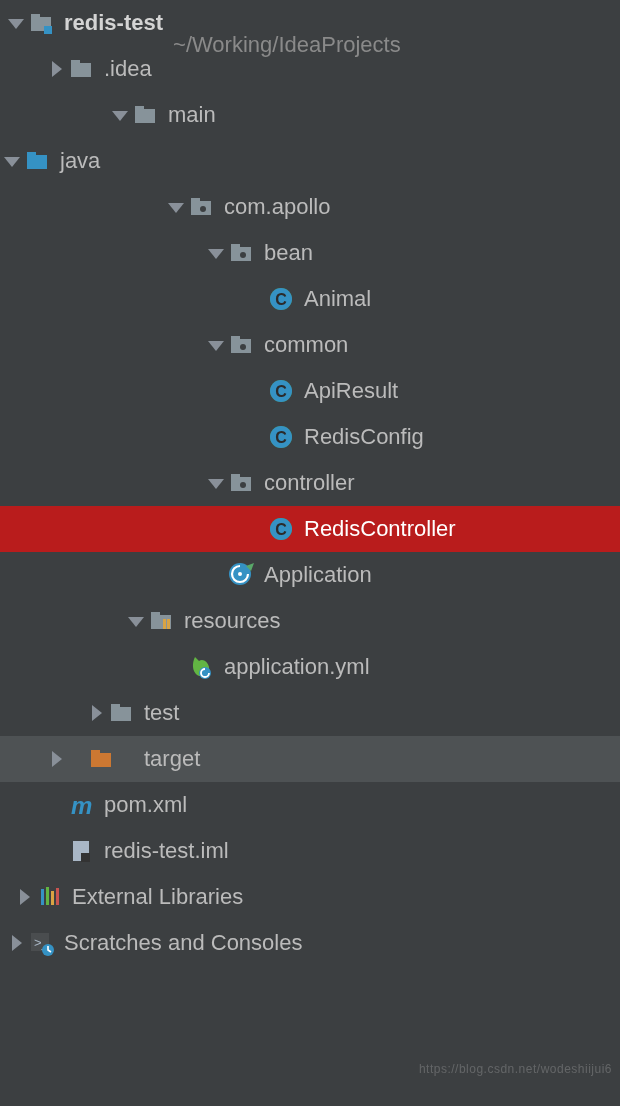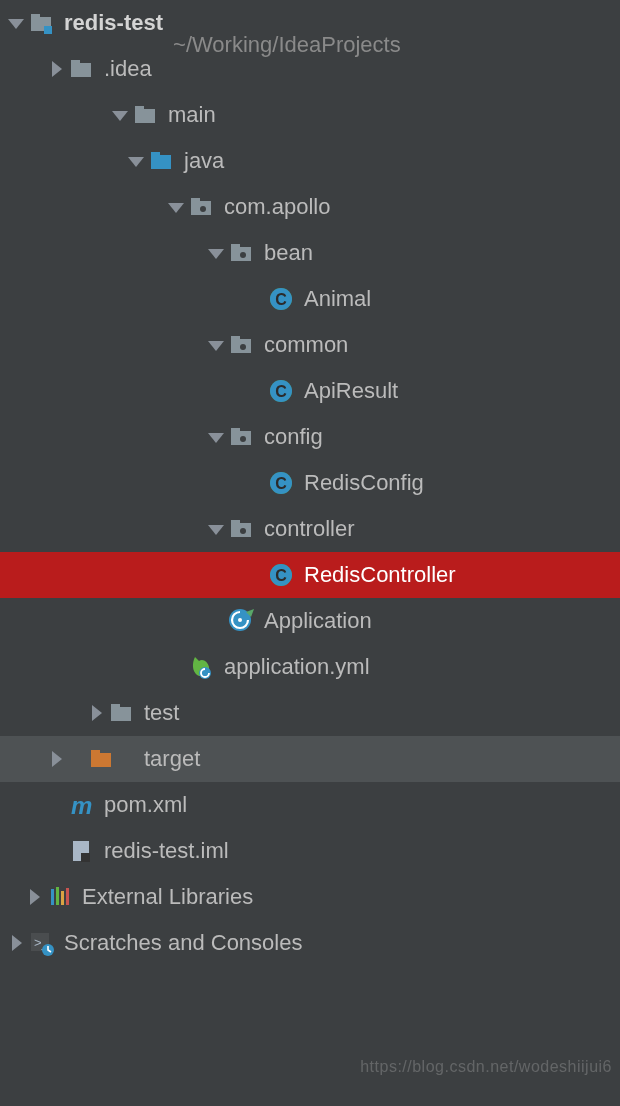--- a/index.html
+++ b/index.html
@@ -48,21 +48,21 @@
     }
     .label {
       white-space: nowrap;
     }
     .label.bold { font-weight: 700; color: #d4d4d4; }
     .label.pathhint { color: #8a8a8a; margin-left: 10px; margin-top: 44px; }
     .watermark {
       position: absolute;
       bottom: 30px;
       right: 8px;
-      font-size: 16px;
+      font-size: 12px;
       color: rgba(200,200,200,0.28);
       letter-spacing: 0.5px;
     }
   </style>
 </head>
 <body>
 
 <svg width="0" height="0" style="position:absolute">
   <defs>
     <g id="arrow-down">
@@ -176,21 +176,21 @@
         </svg>
       </span>
     <span class="icon">
         <svg width="24" height="24" viewBox="0 0 24 24">
           <use href="#folder"></use>
         </svg>
       </span>
     <span class="label">main</span>
   </div>
 
-  <div class="tree-row" style="padding-left:124px">
+  <div class="tree-row" style="">
     <span class="arrow">
         <svg width="24" height="24" viewBox="0 0 24 24">
           <use href="#arrow-down"></use>
         </svg>
       </span>
     <span class="icon">
         <svg width="24" height="24" viewBox="0 0 24 24">
           <use href="#folder-src"></use>
         </svg>
       </span>
@@ -250,33 +250,20 @@
 
   <div class="tree-row" style="padding-left:268px">
     <span class="icon">
         <svg width="24" height="24" viewBox="0 0 24 24">
           <use href="#class-c"></use>
         </svg>
       </span>
     <span class="label">ApiResult</span>
   </div>
 
-  <div class="tree-row" style="padding-left:204px">
-    <span class="arrow">
-        <svg width="24" height="24" viewBox="0 0 24 24">
-          <use href="#arrow-down"></use>
-        </svg>
-      </span>
-    <span class="icon">
-        <svg width="24" height="24" viewBox="0 0 24 24">
-          <use href="#folder-pkg"></use>
-        </svg>
-      </span>
-    <span class="label">config</span>
-  </div>
 
   <div class="tree-row" style="padding-left:268px">
     <span class="icon">
         <svg width="24" height="24" viewBox="0 0 24 24">
           <use href="#class-c"></use>
         </svg>
       </span>
     <span class="label">RedisConfig</span>
   </div>
 
@@ -305,20 +292,33 @@
 
   <div class="tree-row" style="padding-left:228px">
     <span class="icon">
         <svg width="26" height="26" viewBox="0 0 26 26">
           <use href="#springboot"></use>
         </svg>
       </span>
     <span class="label">Application</span>
   </div>
 
+  <div class="tree-row" style="padding-left:124px">
+    <span class="arrow">
+        <svg width="24" height="24" viewBox="0 0 24 24">
+          <use href="#arrow-down"></use>
+        </svg>
+      </span>
+    <span class="icon">
+        <svg width="24" height="24" viewBox="0 0 24 24">
+          <use href="#folder-res"></use>
+        </svg>
+      </span>
+    <span class="label">resources</span>
+  </div>
 
   <div class="tree-row" style="padding-left:188px">
     <span class="icon">
         <svg width="24" height="24" viewBox="0 0 24 24">
           <use href="#spring-yml"></use>
         </svg>
       </span>
     <span class="label">application.yml</span>
   </div>
 
@@ -361,21 +361,21 @@
 
   <div class="tree-row" style="padding-left:68px">
     <span class="icon">
         <svg width="24" height="24" viewBox="0 0 24 24">
           <use href="#iml-file"></use>
         </svg>
       </span>
     <span class="label">redis-test.iml</span>
   </div>
 
-  <div class="tree-row" style="padding-left:22px">
+  <div class="tree-row" style="padding-left:12px">
     <span class="arrow">
         <svg width="24" height="24" viewBox="0 0 24 24">
           <use href="#arrow-right"></use>
         </svg>
       </span>
     <span class="icon">
         <svg width="24" height="24" viewBox="0 0 24 24">
           <use href="#ext-lib"></use>
         </svg>
       </span>

